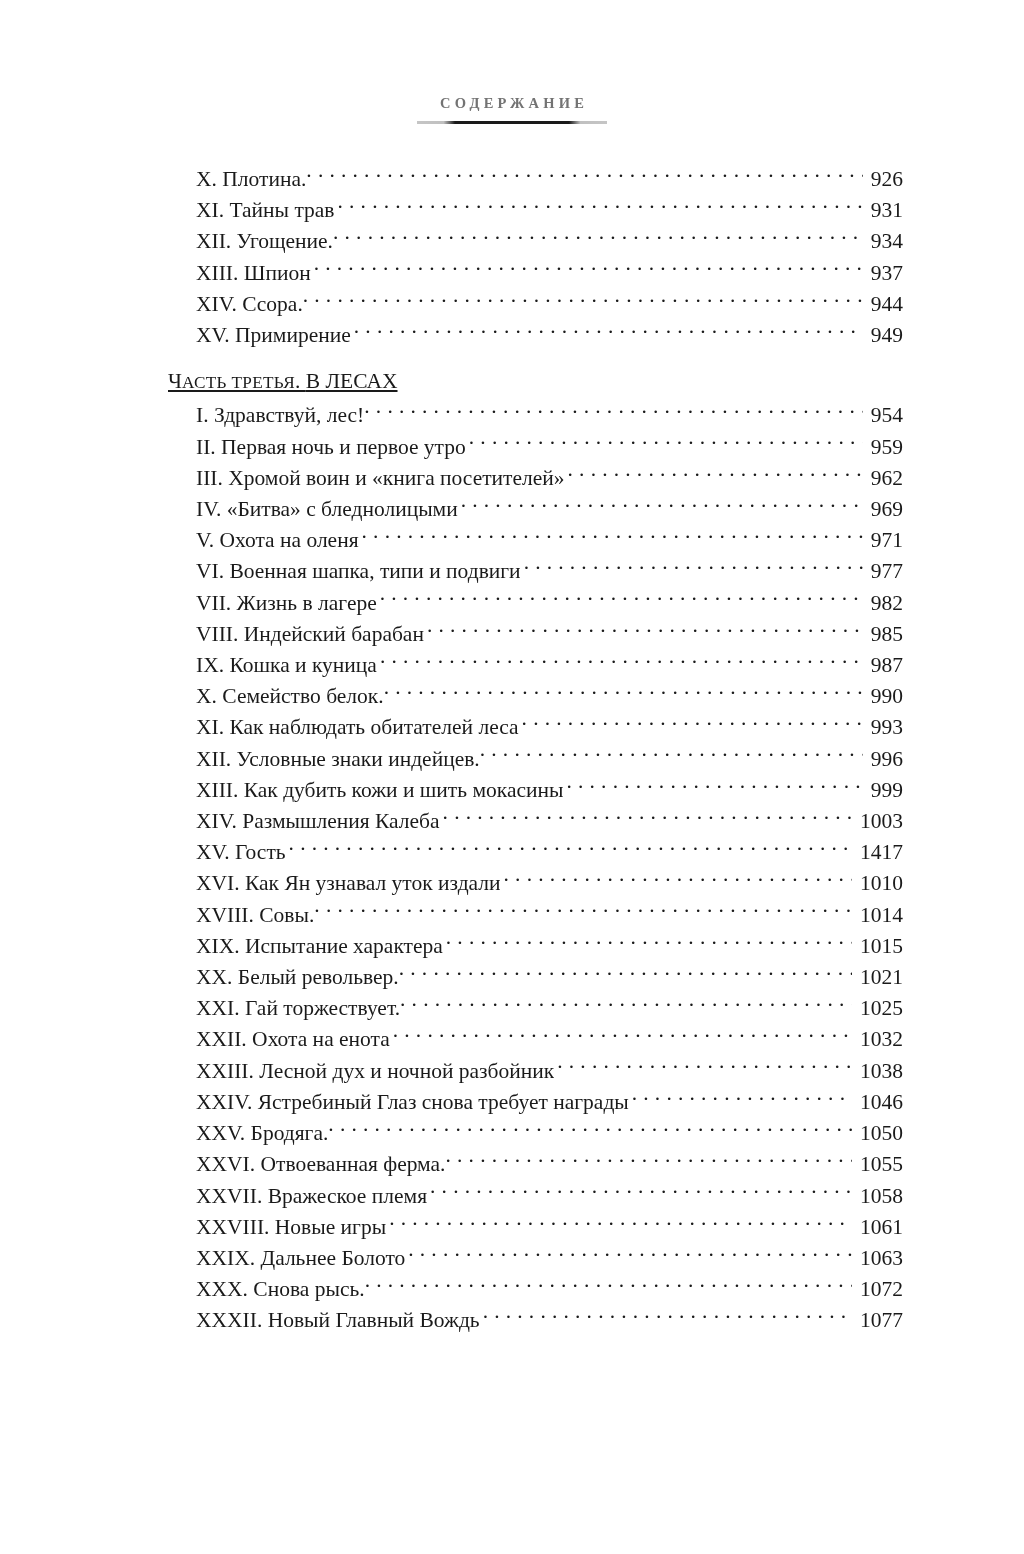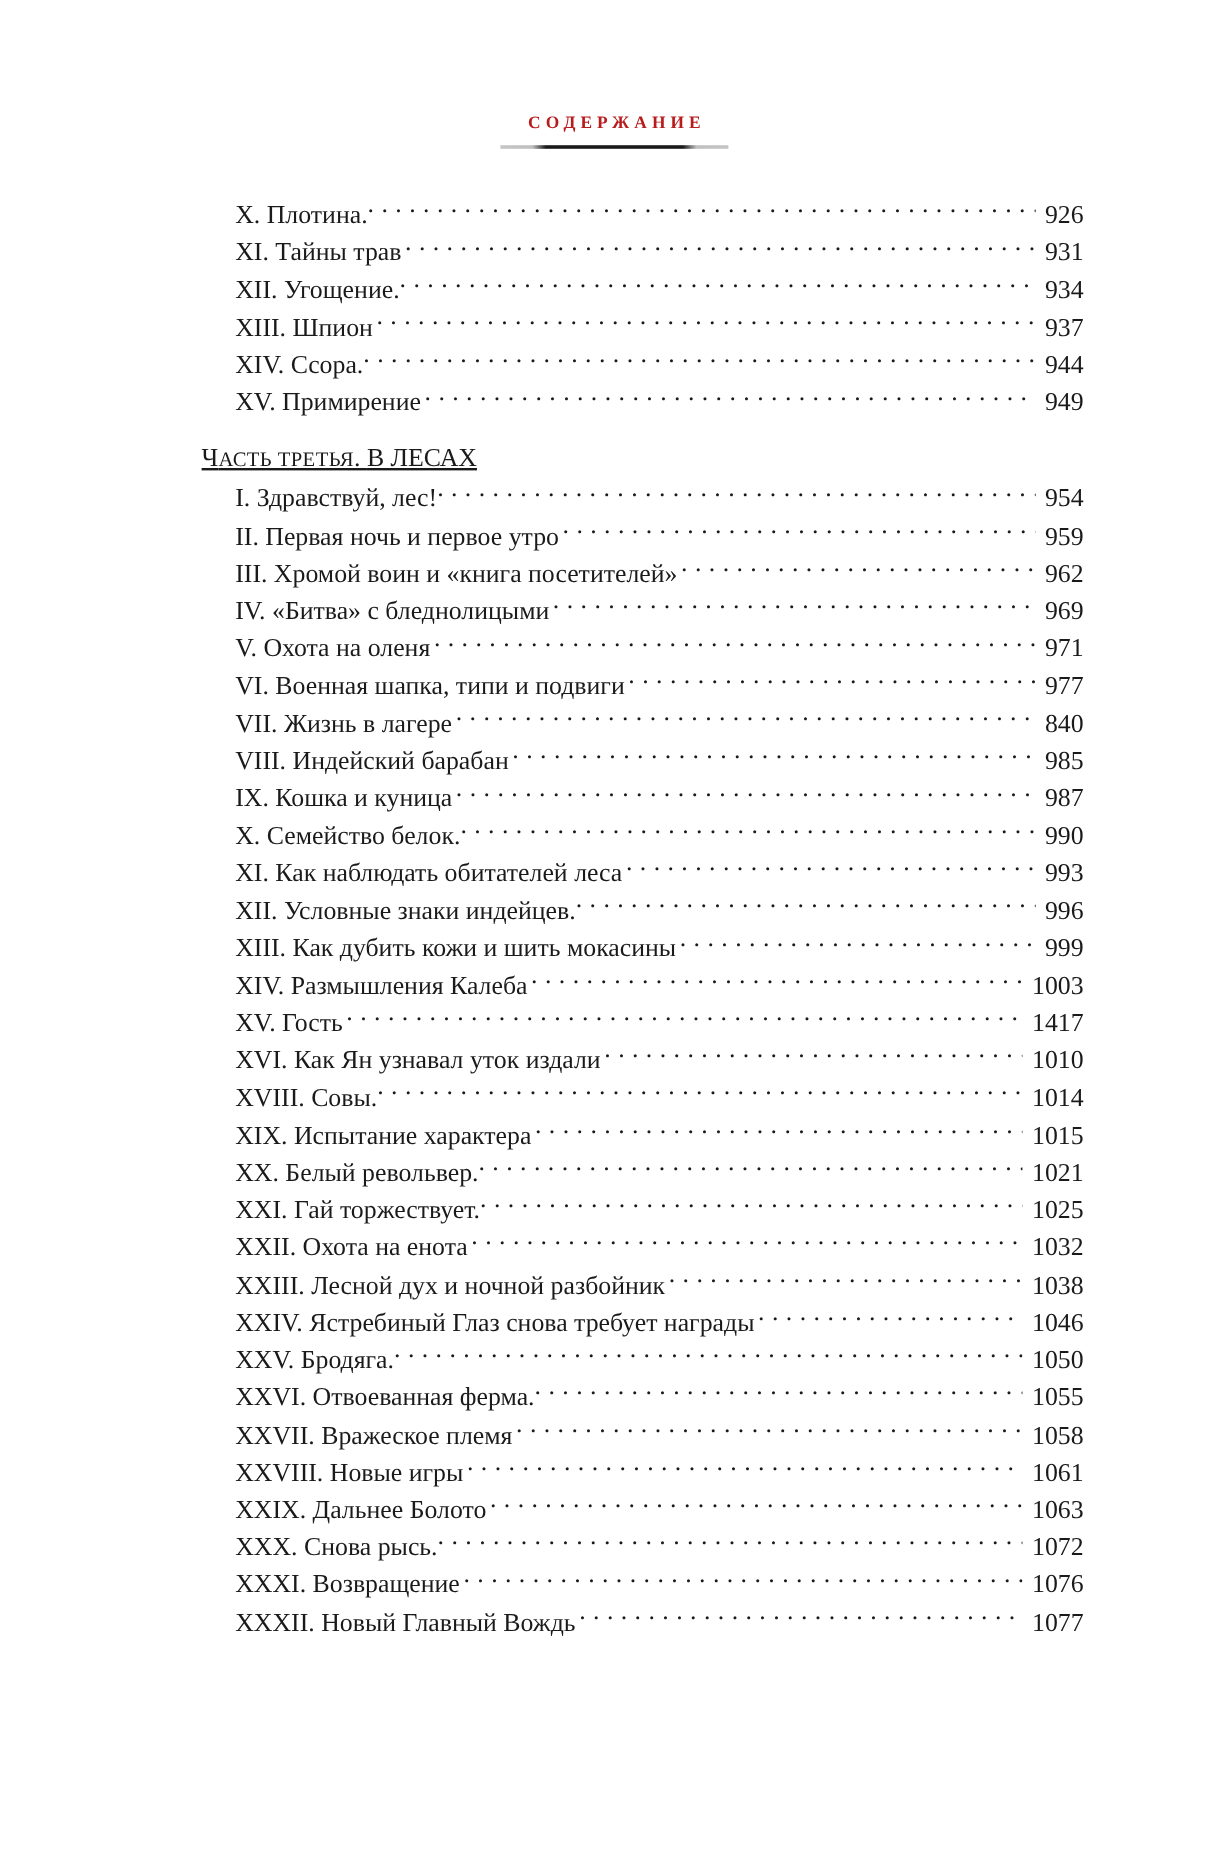--- a/index.html
+++ b/index.html
@@ -30,21 +30,21 @@
     left: 0;
     top: 96px;
     width: 1024px;
     text-align: center;
   }
   .header-title {
     font-size: 14.5px;
     letter-spacing: 4.2px;
     text-indent: 4.2px;
     font-weight: 700;
-    color: #b91c1c;
+    color: #737373;
     text-transform: uppercase;
     line-height: 1;
     display: block;
   }
   .header-rule {
     margin: 10px auto 0 auto;
     width: 190px;
     height: 3px;
     background: linear-gradient(
         to right,
@@ -199,21 +199,21 @@
         <span class="entry-page">971</span>
       </div>
       <div class="toc-entry">
         <span class="entry-title">VI. Военная шапка, типи и подвиги</span>
         <span class="leader"></span>
         <span class="entry-page">977</span>
       </div>
       <div class="toc-entry">
         <span class="entry-title">VII. Жизнь в лагере</span>
         <span class="leader"></span>
-        <span class="entry-page">840</span>
+        <span class="entry-page">982</span>
       </div>
       <div class="toc-entry">
         <span class="entry-title">VIII. Индейский барабан</span>
         <span class="leader"></span>
         <span class="entry-page">985</span>
       </div>
       <div class="toc-entry">
         <span class="entry-title">IX. Кошка и куница</span>
         <span class="leader"></span>
         <span class="entry-page">987</span>
@@ -312,24 +312,19 @@
         <span class="entry-title">XXIX. Дальнее Болото</span>
         <span class="leader"></span>
         <span class="entry-page">1063</span>
       </div>
       <div class="toc-entry tight">
         <span class="entry-title">XXX. Снова рысь.</span>
         <span class="leader"></span>
         <span class="entry-page">1072</span>
       </div>
       <div class="toc-entry">
-        <span class="entry-title">XXXI. Возвращение</span>
-        <span class="leader"></span>
-        <span class="entry-page">1076</span>
-      </div>
-      <div class="toc-entry">
         <span class="entry-title">XXXII. Новый Главный Вождь</span>
         <span class="leader"></span>
         <span class="entry-page">1077</span>
       </div>
     </div>
 
 </div>
 
 </body></html>

